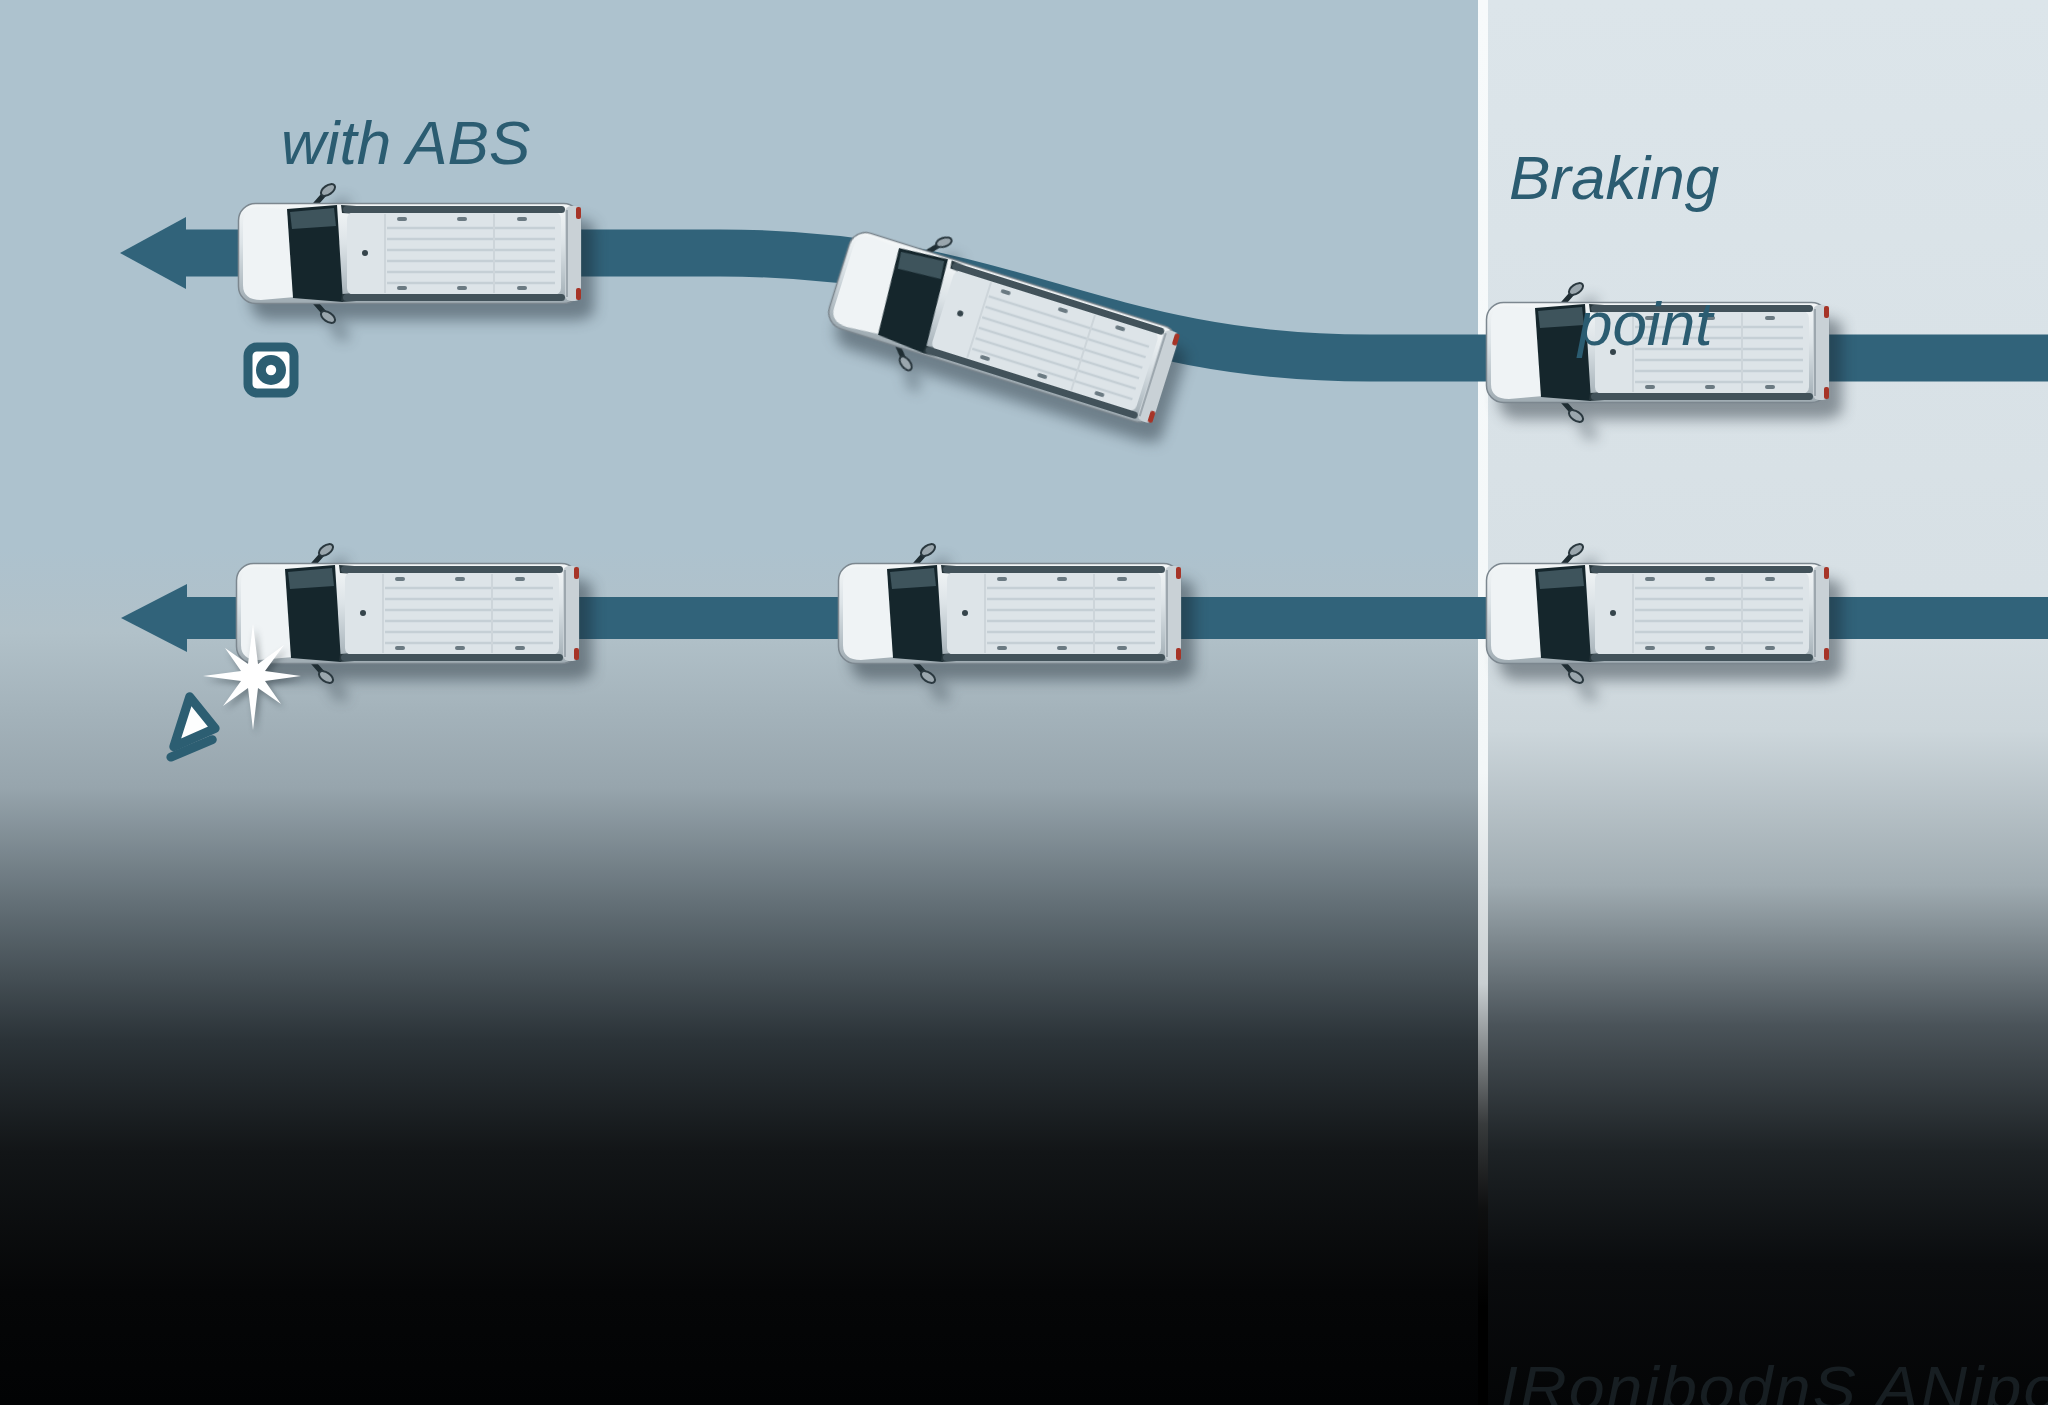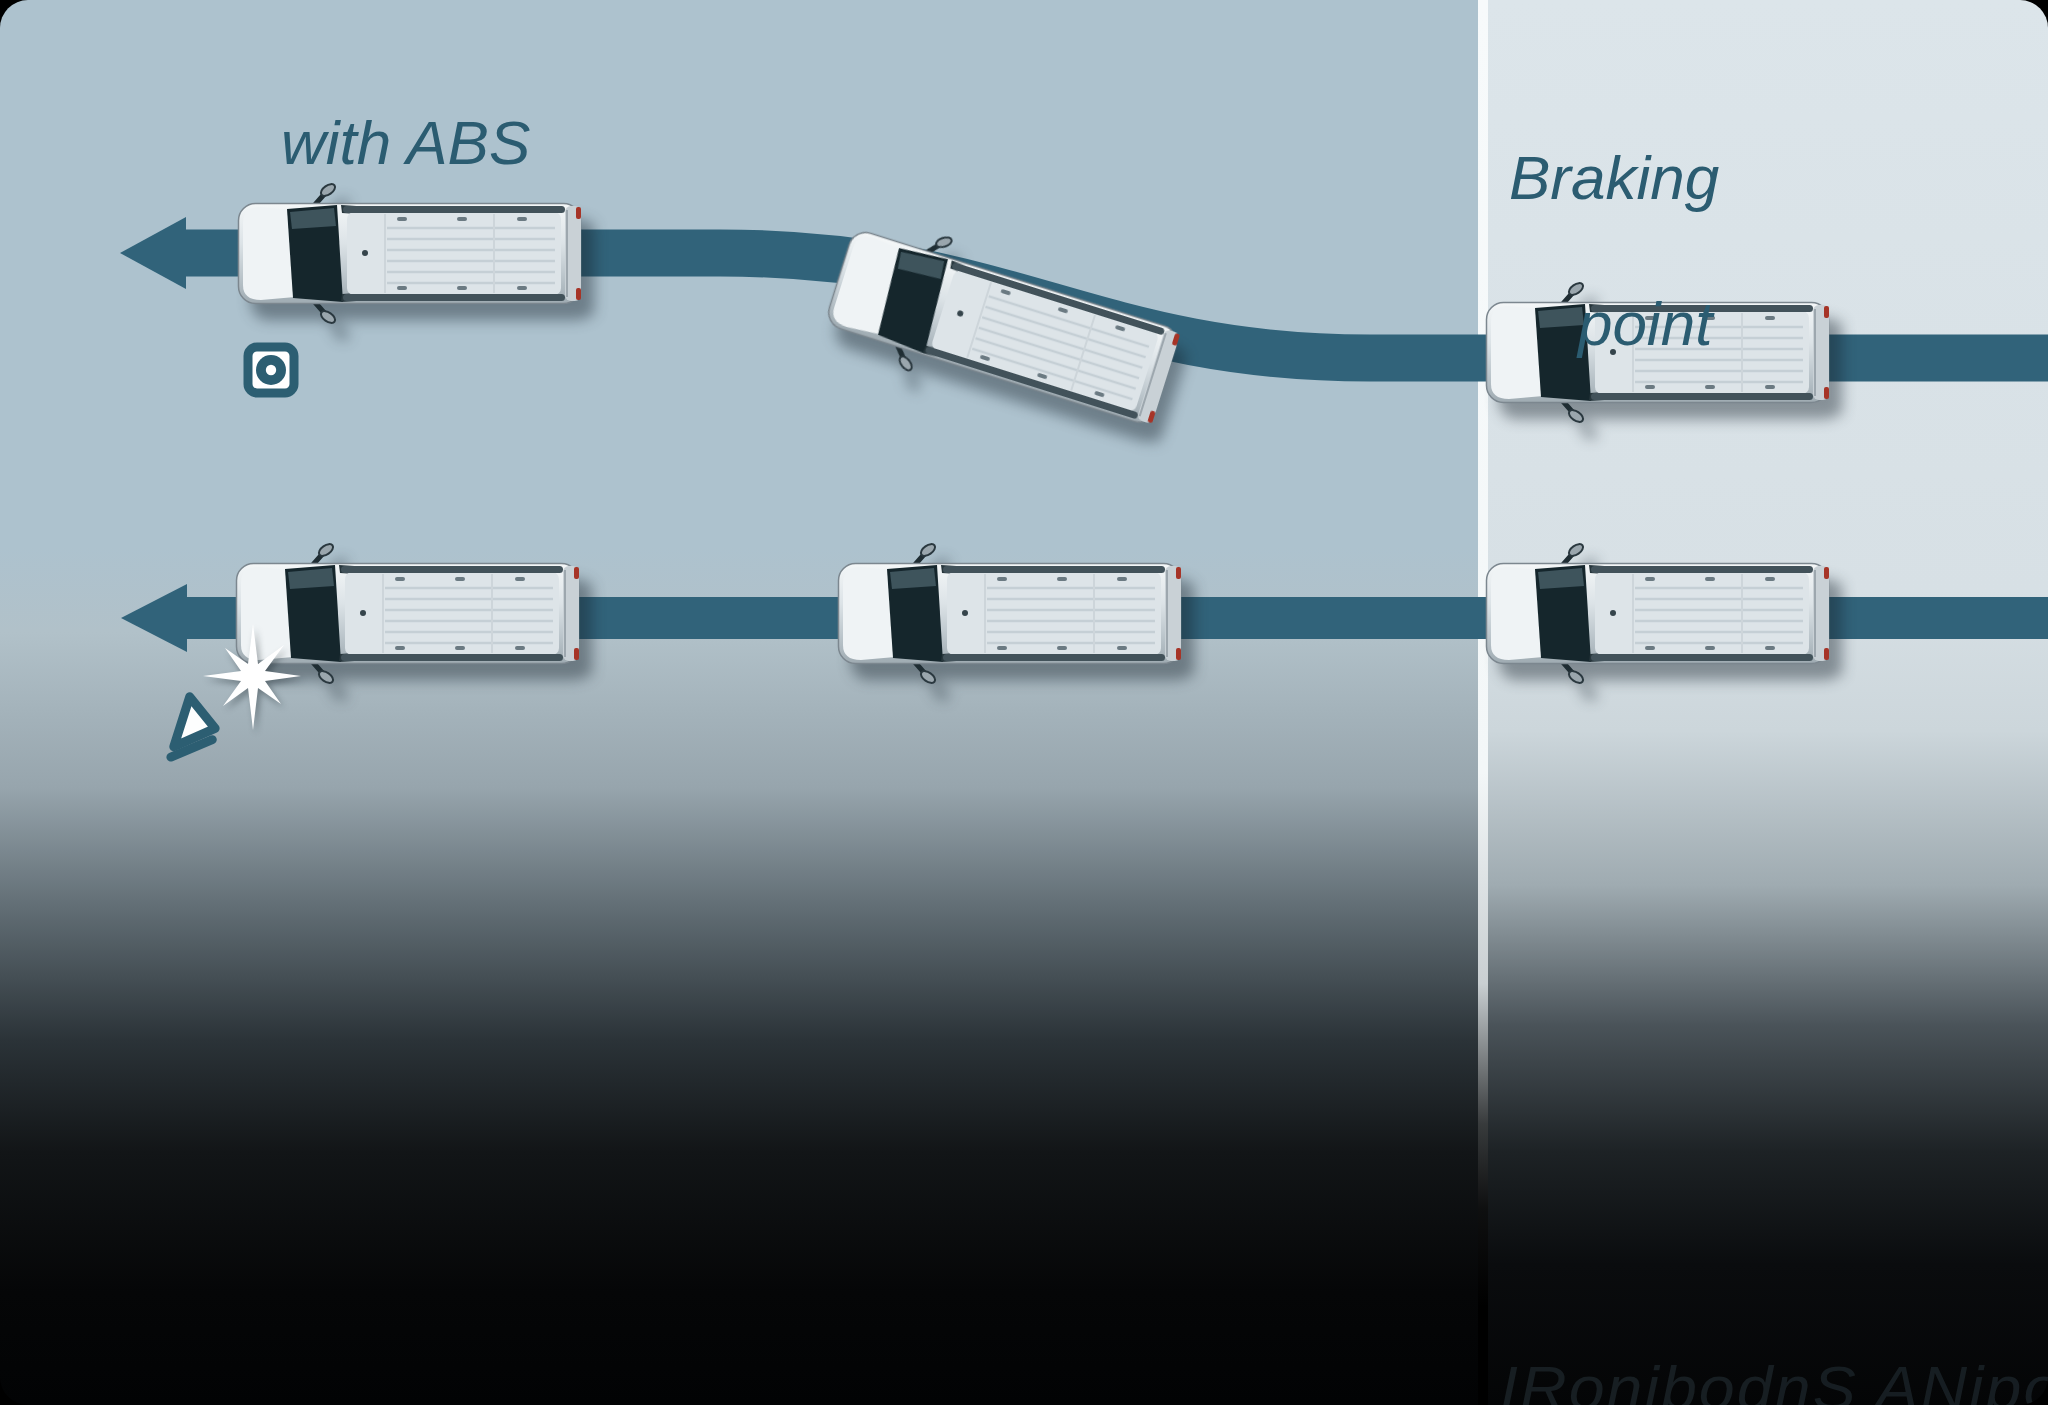--- a/index.html
+++ b/index.html
@@ -1,19 +1,18 @@
 <!DOCTYPE html>
 <html><head>
 <meta charset="utf-8">
 <style>
   html,body{margin:0;padding:0;background:#000;}
   .stage{
     position:relative;width:2048px;height:1405px;overflow:hidden;
     font-family:"Liberation Sans", sans-serif;
-    border-radius:28px;
   }
   
   .bg-left{
     position:absolute;left:0;top:0;width:1478px;height:1405px;
     background:linear-gradient(180deg,
       #adc2ce 0%, #adc2ce 39%,
       #b1c1c9 45%, #97a5ad 56%,
       #5f6b72 65%, #2b3338 74%,
       #121517 82%, #050607 92%, #020304 100%);
   }

